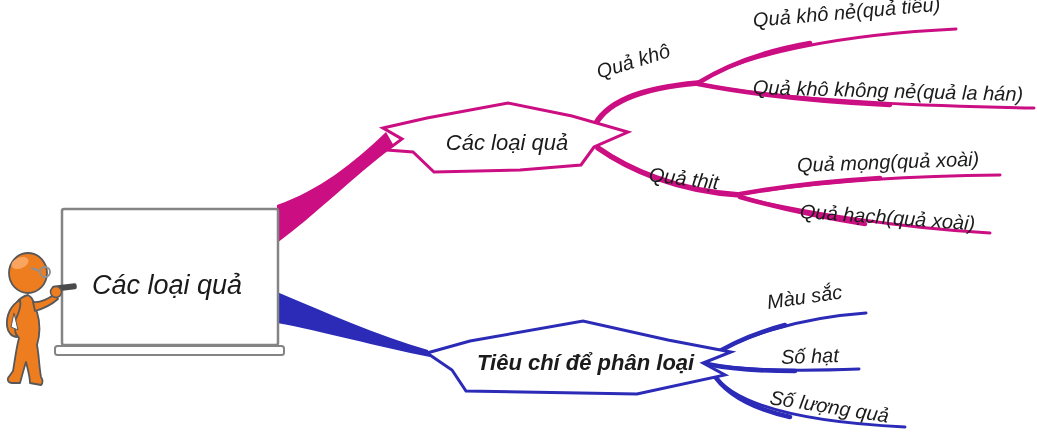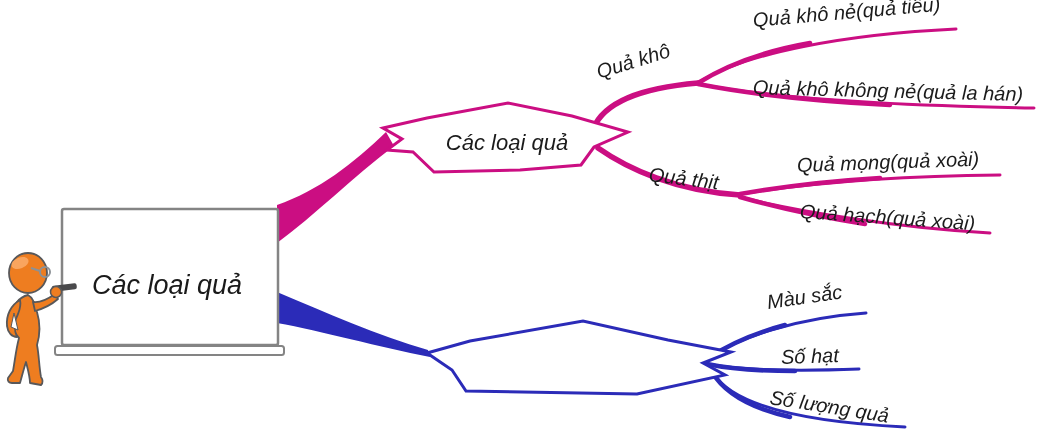--- a/index.html
+++ b/index.html
@@ -89,20 +89,21 @@
   <div class="lbl" style="left:753px;top:9px;transform:rotate(-5deg);">Quả khô nẻ(quả tiêu)</div>
 
   <div class="lbl" style="left:753px;top:76px;transform:rotate(1.5deg);">Quả khô không nẻ(quả la hán)</div>
 
   <div class="lbl" style="left:649px;top:163px;transform:rotate(7deg);">Quả thịt</div>
 
   <div class="lbl" style="left:797px;top:154px;transform:rotate(-2deg);">Quả mọng(quả xoài)</div>
 
   <div class="lbl" style="left:800px;top:200px;transform:rotate(4deg);">Quả hạch(quả xoài)</div>
 
+  <div class="node-lbl bold" style="left:477px;top:350px;width:208px;">Tiêu chí để phân loại</div>
 
   <div class="lbl" style="left:767px;top:291px;transform:rotate(-8deg);">Màu sắc</div>
 
   <div class="lbl" style="left:781px;top:346px;transform:rotate(-2deg);">Số hạt</div>
 
   <div class="lbl" style="left:770px;top:386px;transform:rotate(9deg);">Số lượng quả</div>
 
 </div>
 
 </body></html>

